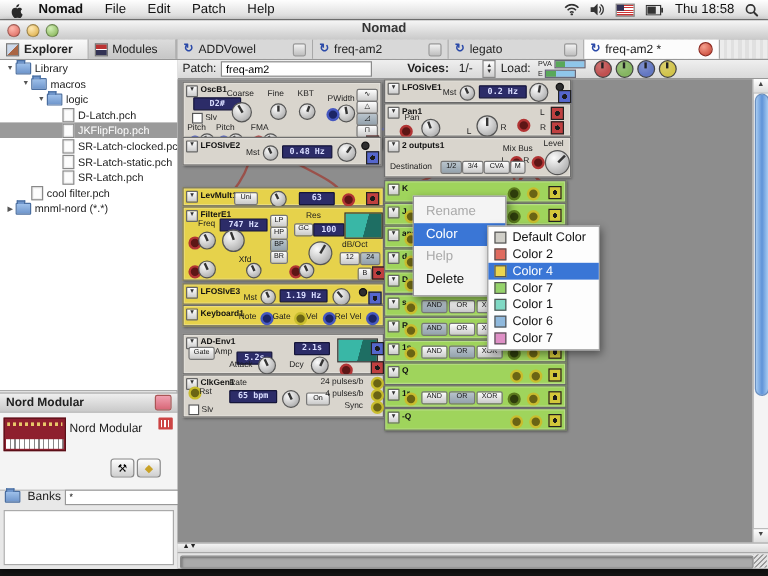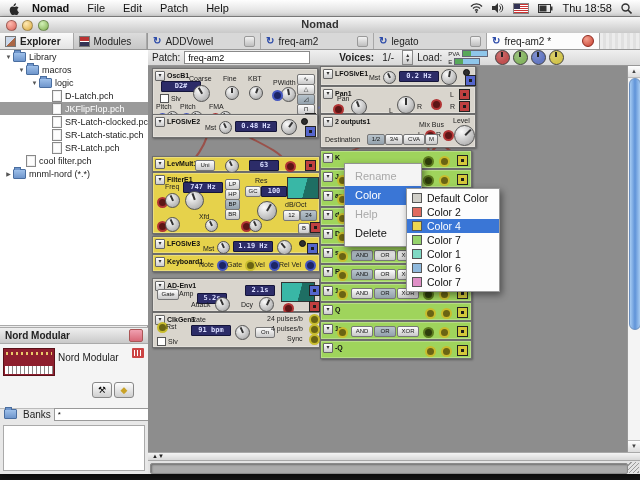--- a/index.html
+++ b/index.html
@@ -619,21 +619,21 @@
             <span class="m-tri">▾</span>
             <span>ClkGen1</span>
           </div>
           <div class="m-conn c-y" style="left: 4px; top: 9px;"></div>
           <div class="m-lbl" style="left: 13px; top: 10px;">Rst</div>
           <div class="m-chk" style="left: 4px; top: 24px;">
             <b></b>
             <span>Slv</span>
           </div>
           <div class="m-lbl" style="left: 38px; top: 3px;">Rate</div>
-          <div class="m-disp" style="width: 38px; left: 38px; top: 12px;">91 bpm</div>
+          <div class="m-disp" style="width: 38px; left: 38px; top: 12px;">65 bpm</div>
           <div class="m-knob" style="width: 13px; height: 13px; left: 82px; top: 12px;">
             <i style="transform: rotate(-25deg);"></i>
           </div>
           <div class="m-btn" style="width: 18px; left: 102px; top: 14px;">On</div>
           <div class="m-lbl" style="left: 114px; top: 2px;">24 pulses/b</div>
           <div class="m-conn c-y" style="left: 156px; top: 1px;"></div>
           <div class="m-lbl" style="left: 118px; top: 12px;">4 pulses/b</div>
           <div class="m-conn c-y" style="left: 156px; top: 11px;"></div>
           <div class="m-lbl" style="left: 134px; top: 22px;">Sync</div>
           <div class="m-conn c-y" style="left: 156px; top: 21px;"></div>

